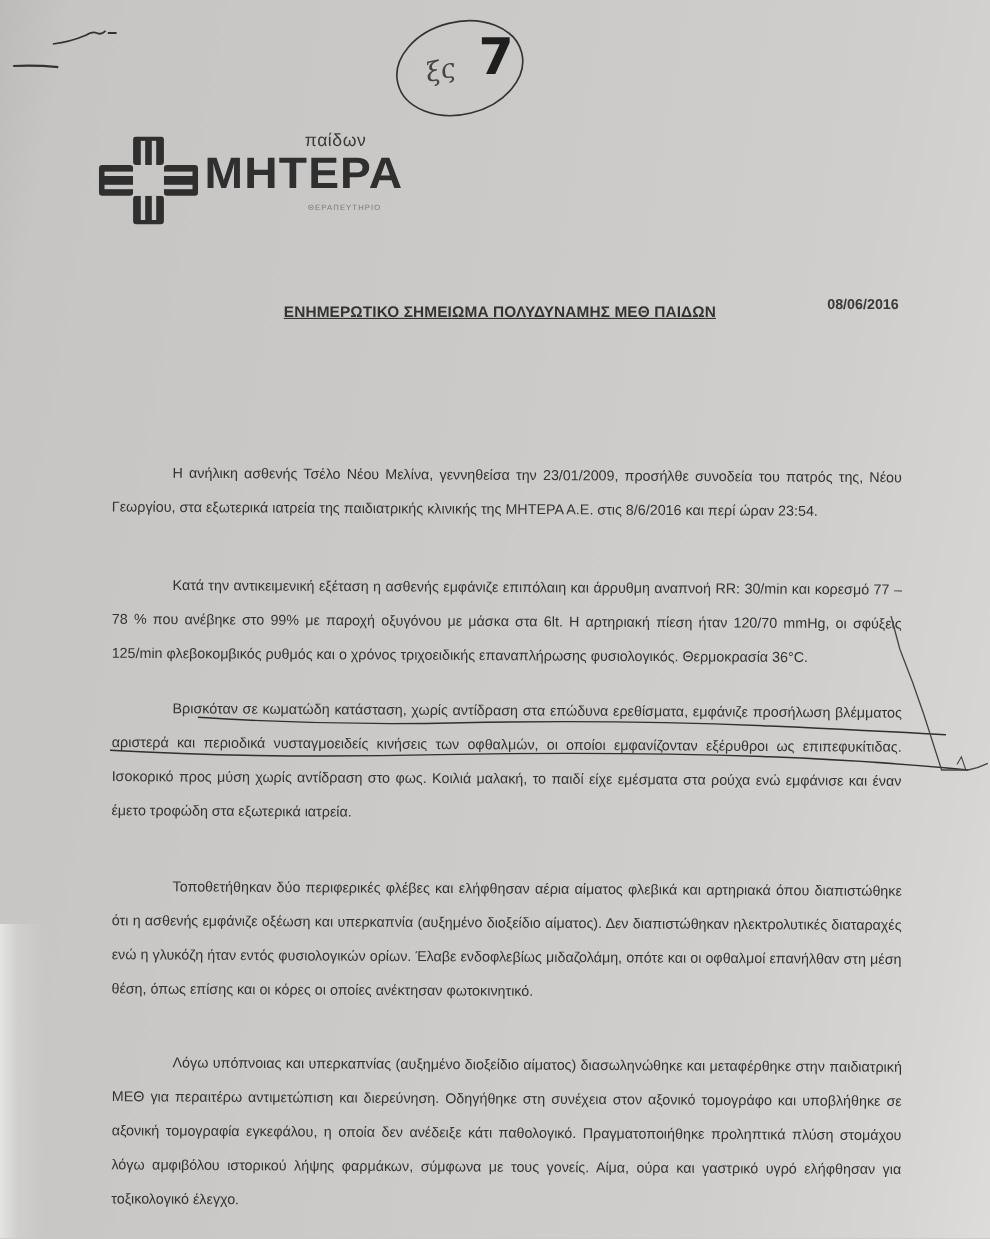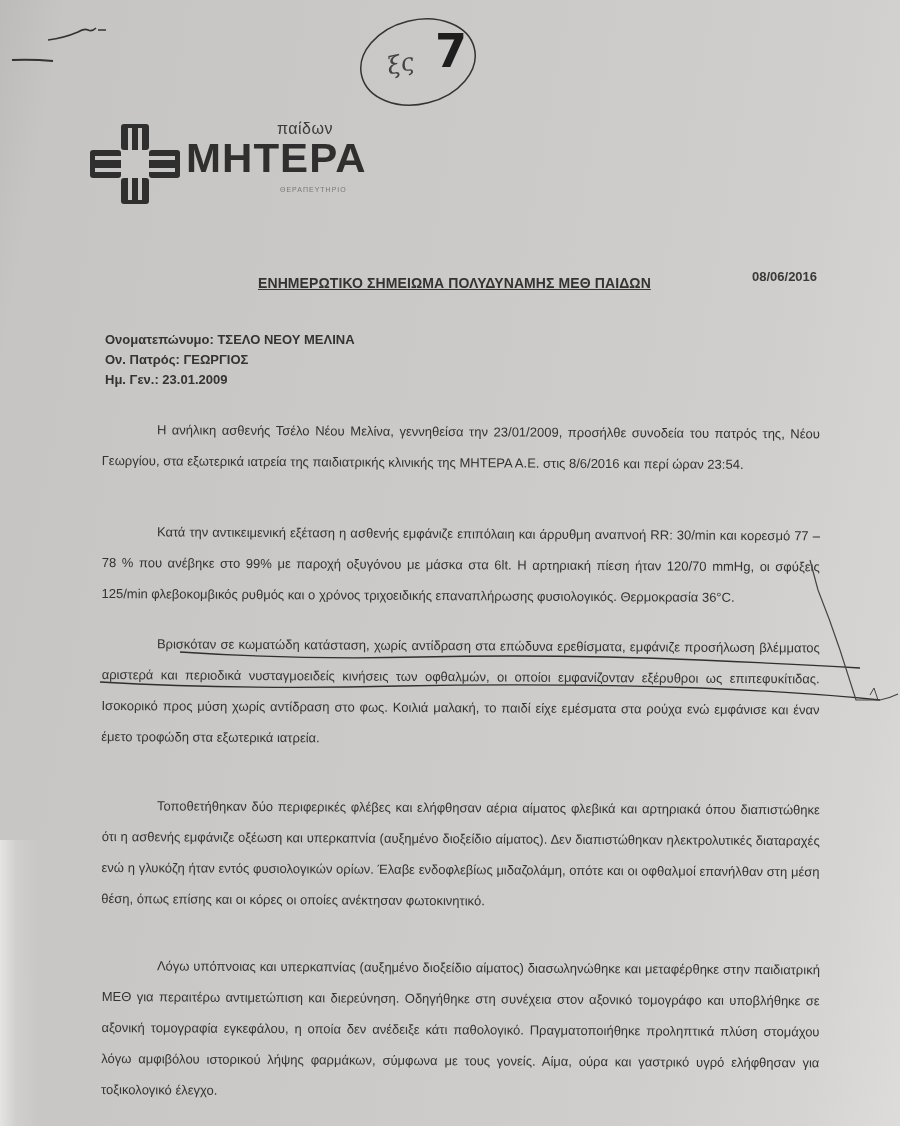--- a/index.html
+++ b/index.html
@@ -97,34 +97,20 @@
       </g>
     </svg>
     <span class="logo-sub">παίδων</span>
     <span class="logo-name">MHTEPA</span>
     <span class="logo-tag">ΘΕΡΑΠΕΥΤΗΡΙΟ</span>
   </div>
 
   <div class="date">08/06/2016</div>
   <div class="title">ΕΝΗΜΕΡΩΤΙΚΟ ΣΗΜΕΙΩΜΑ ΠΟΛΥΔΥΝΑΜΗΣ ΜΕΘ ΠΑΙΔΩΝ</div>
 
-  <div class="patient">
-    <div>
-      <span>Ονοματεπώνυμο:</span>
-      <span>ΤΣΕΛΟ ΝΕΟΥ ΜΕΛΙΝΑ</span>
-    </div>
-    <div>
-      <span>Ον. Πατρός:</span>
-      <span>ΓΕΩΡΓΙΟΣ</span>
-    </div>
-    <div>
-      <span>Ημ. Γεν.:</span>
-      <span>23.01.2009</span>
-    </div>
-  </div>
 
   <div class="body-text p1">
     <p>Η ανήλικη ασθενής Τσέλο Νέου Μελίνα, γεννηθείσα την 23/01/2009, προσήλθε συνοδεία του πατρός της, Νέου Γεωργίου, στα εξωτερικά ιατρεία της παιδιατρικής κλινικής της ΜΗΤΕΡΑ Α.Ε. στις 8/6/2016 και περί ώραν 23:54.</p>
   </div>
   <div class="body-text p2">
     <p>Κατά την αντικειμενική εξέταση η ασθενής εμφάνιζε επιπόλαιη και άρρυθμη αναπνοή RR: 30/min και κορεσμό 77 – 78 % που ανέβηκε στο 99% με παροχή οξυγόνου με μάσκα στα 6lt. Η αρτηριακή πίεση ήταν 120/70 mmHg, οι σφύξεις 125/min φλεβοκομβικός ρυθμός και ο χρόνος τριχοειδικής επαναπλήρωσης φυσιολογικός. Θερμοκρασία 36°C.</p>
   </div>
   <div class="body-text p3">
     <p>Βρισκόταν σε κωματώδη κατάσταση, χωρίς αντίδραση στα επώδυνα ερεθίσματα, εμφάνιζε προσήλωση βλέμματος αριστερά και περιοδικά νυσταγμοειδείς κινήσεις των οφθαλμών, οι οποίοι εμφανίζονταν εξέρυθροι ως επιπεφυκίτιδας. Ισοκορικό προς μύση χωρίς αντίδραση στο φως. Κοιλιά μαλακή, το παιδί είχε εμέσματα στα ρούχα ενώ εμφάνισε και έναν έμετο τροφώδη στα εξωτερικά ιατρεία.</p>
   </div>

